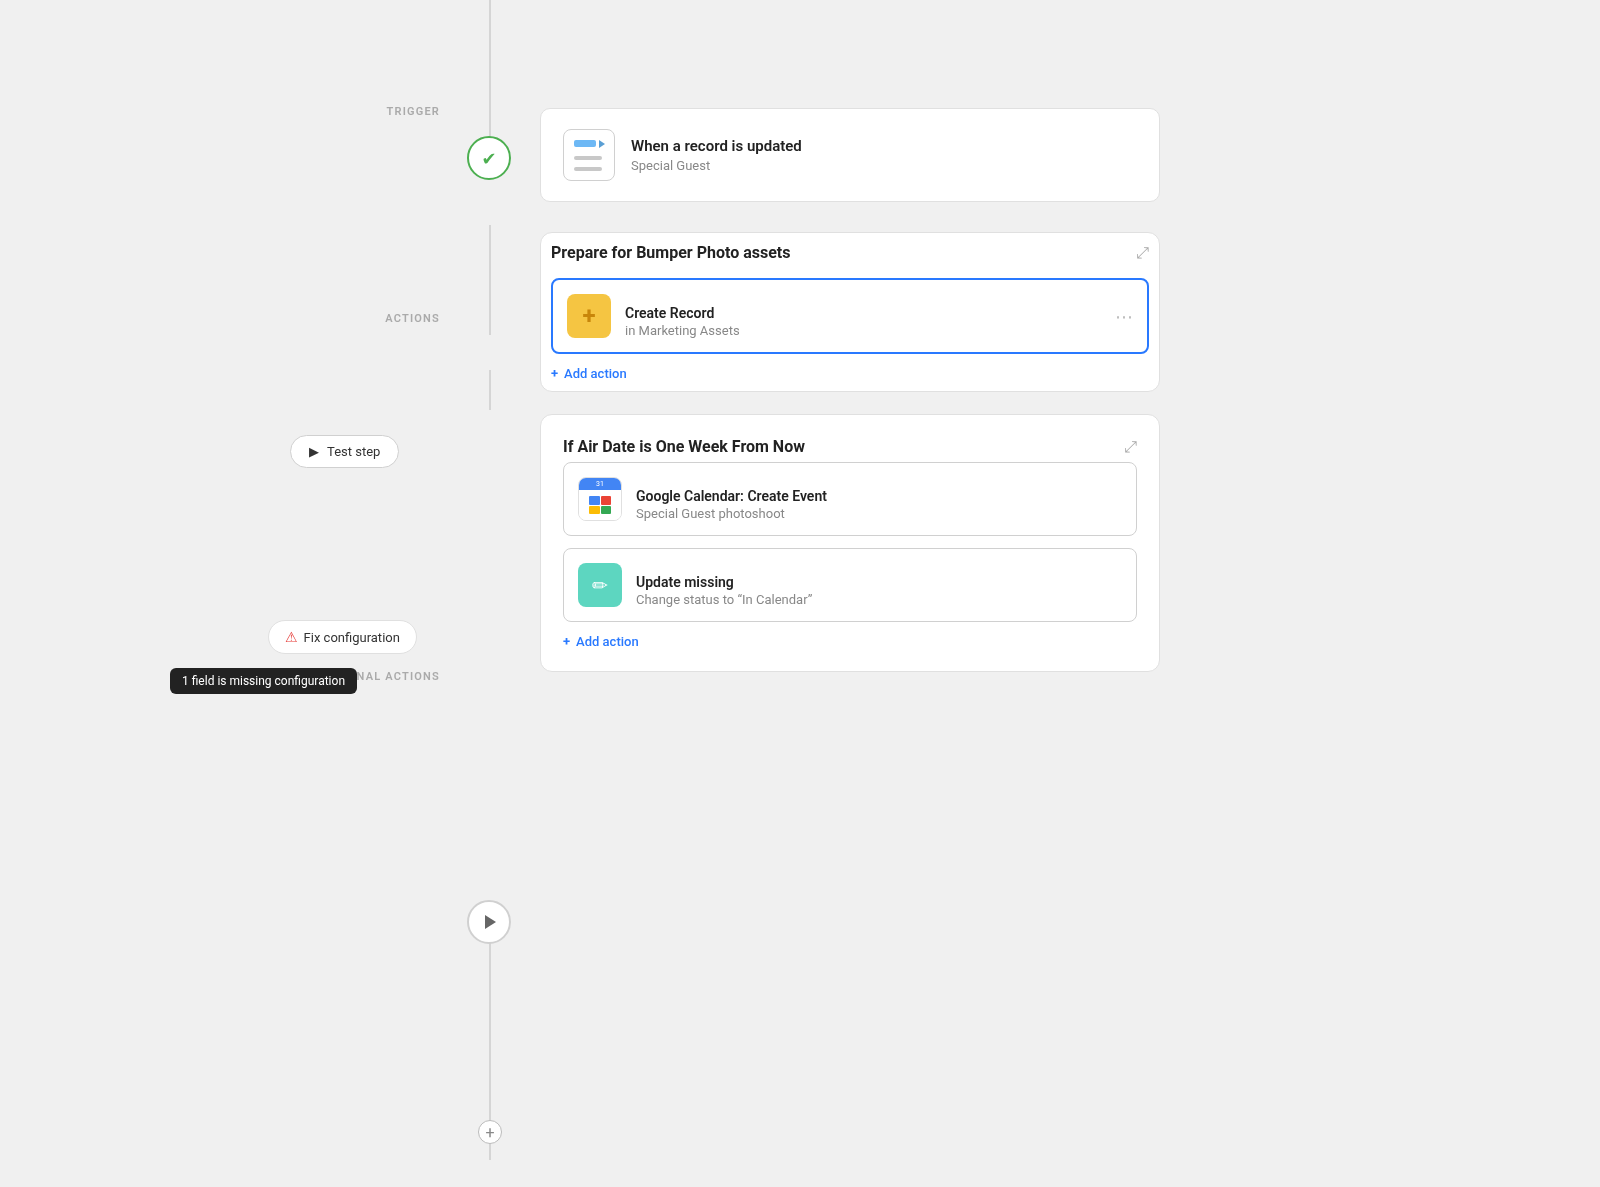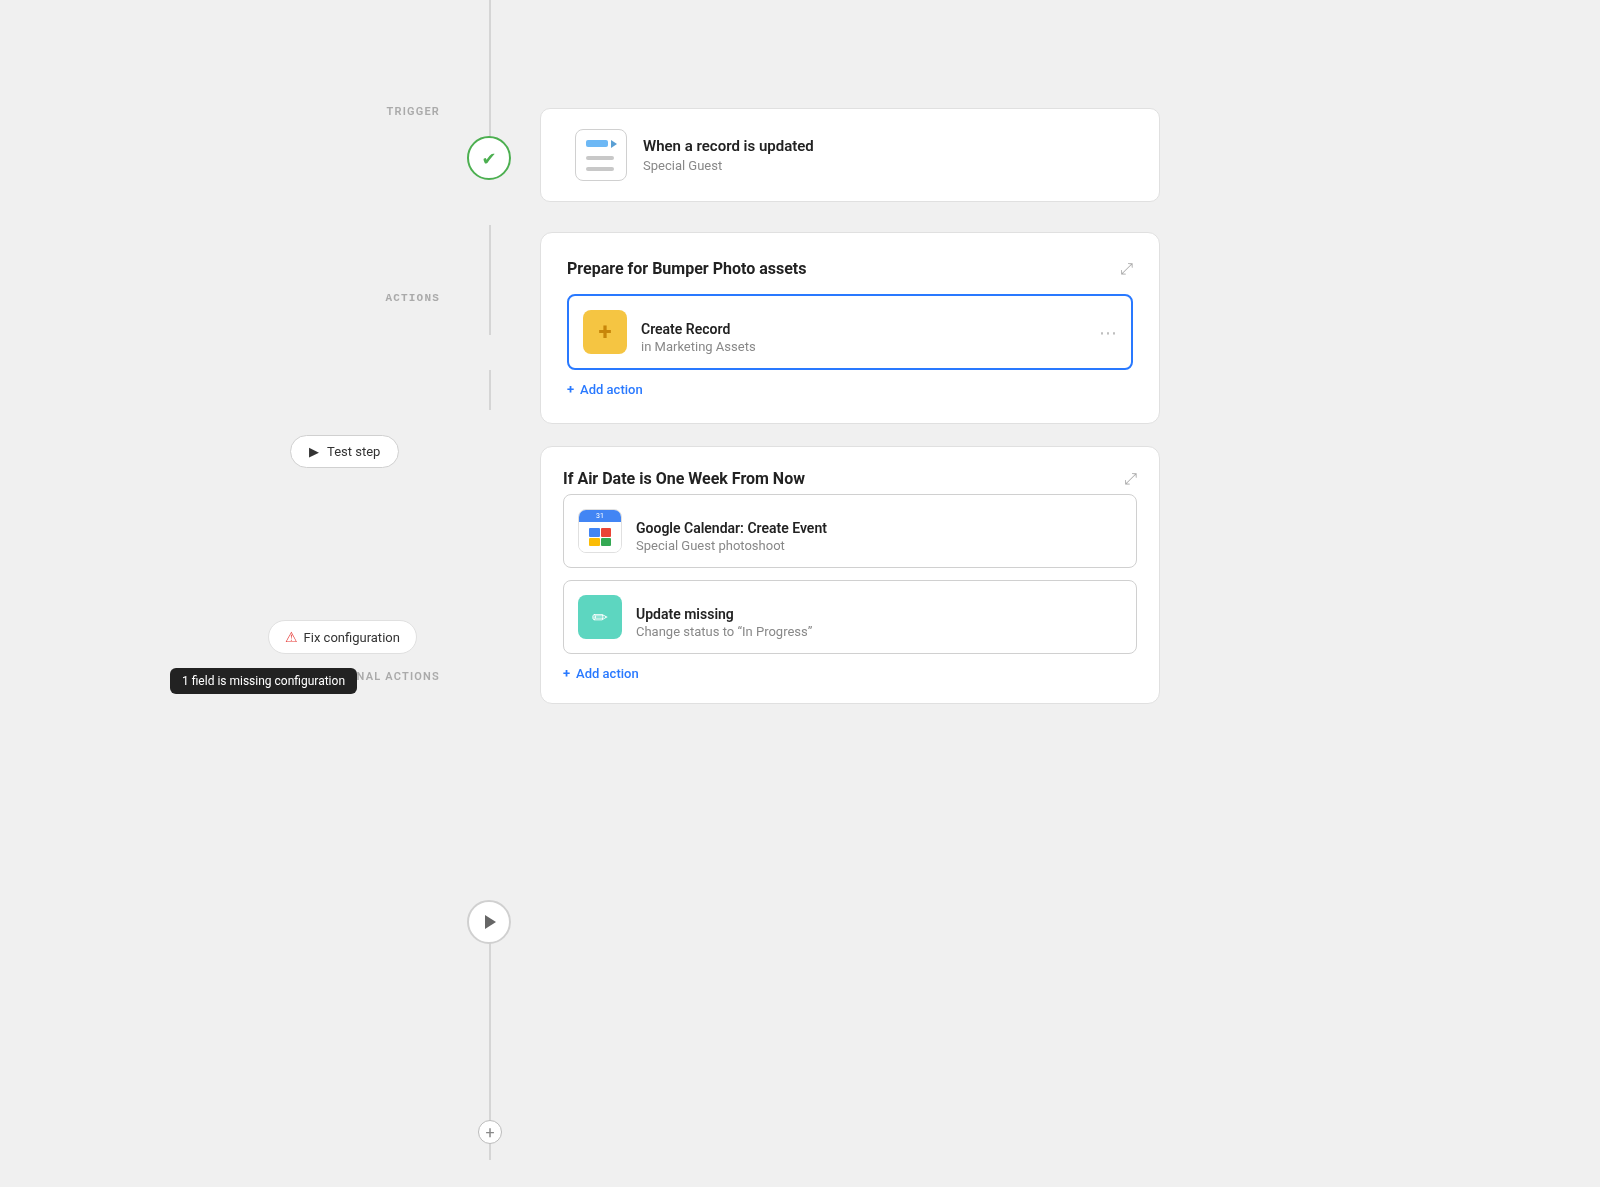--- a/index.html
+++ b/index.html
@@ -25,21 +25,21 @@
       width: 440px;
       text-align: right;
       font-size: 11px;
       font-weight: 600;
       letter-spacing: 1.2px;
       color: #aaa;
       text-transform: uppercase;
     }
 
     .label-trigger { top: 105px; }
-    .label-actions { top: 292px; font-family: Liberation Mono, monospace; }
+    .label-actions { top: 312px; }
     .label-conditional { top: 670px; }
 
     
     .step-node {
       position: absolute;
       left: 467px;
       width: 44px;
       height: 44px;
       border-radius: 50%;
       background: white;
@@ -81,21 +81,21 @@
       left: 540px;
       top: 108px;
       width: 620px;
     }
 
     
     .trigger-card {
       background: white;
       border-radius: 10px;
       border: 1.5px solid #e0e0e0;
-      padding: 20px 34px;
+      padding: 20px 22px;
       display: flex;
       align-items: center;
       gap: 16px;
       margin-bottom: 30px;
     }
 
     .trigger-icon-wrap {
       width: 52px;
       height: 52px;
       border: 1.5px solid #d0d0d0;
@@ -122,21 +122,21 @@
     .trigger-card-text p {
       font-size: 13px;
       color: #888;
     }
 
     
     .action-card {
       background: white;
       border-radius: 12px;
       border: 1.5px solid #e0e0e0;
-      padding: 26px;
+      padding: 10px;
       margin-bottom: 22px;
     }
 
     .action-card-header {
       display: flex;
       align-items: center;
       justify-content: space-between;
       margin-bottom: 16px;
     }
 
@@ -435,21 +435,21 @@
           <p>Special Guest photoshoot</p>
         </div>
       </div>
 
       <div class="action-item" style="margin-bottom:12px;">
         <div class="update-record-icon">
           <span style="color:white; font-size:19px;">✏</span>
         </div>
         <div class="action-item-text">
           <h4>Update missing</h4>
-          <p>Change status to “In Progress”</p>
+          <p>Change status to “In Calendar”</p>
         </div>
       </div>
 
       <div class="add-action-link">
         <span style="font-weight:700;">+</span>
         <span>Add action</span>
       </div>
     </div>
 
   </div>

